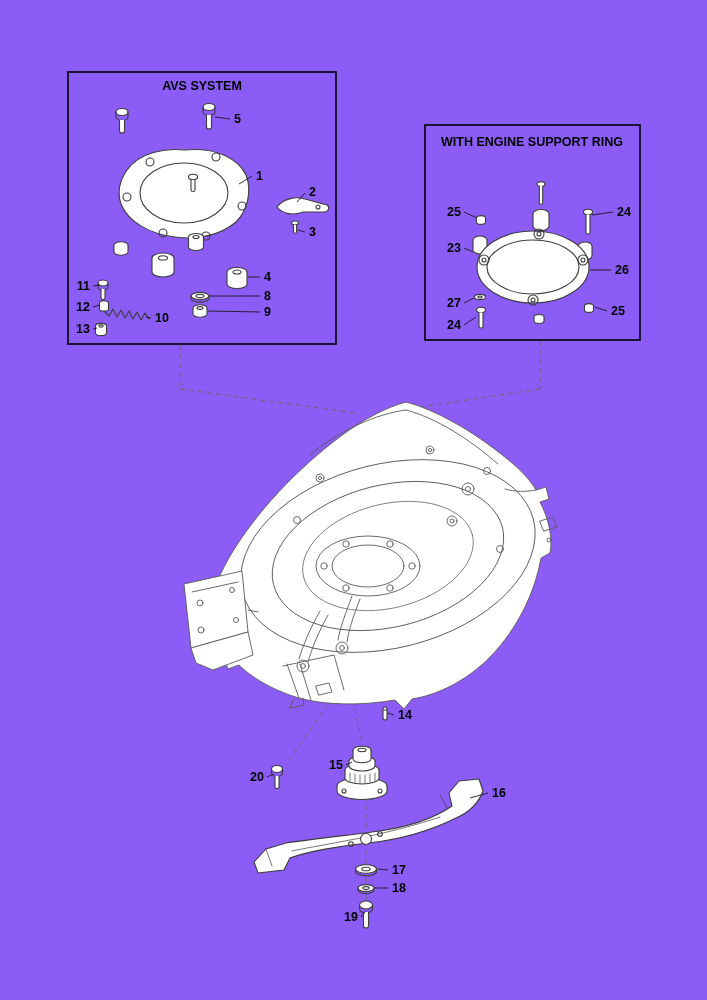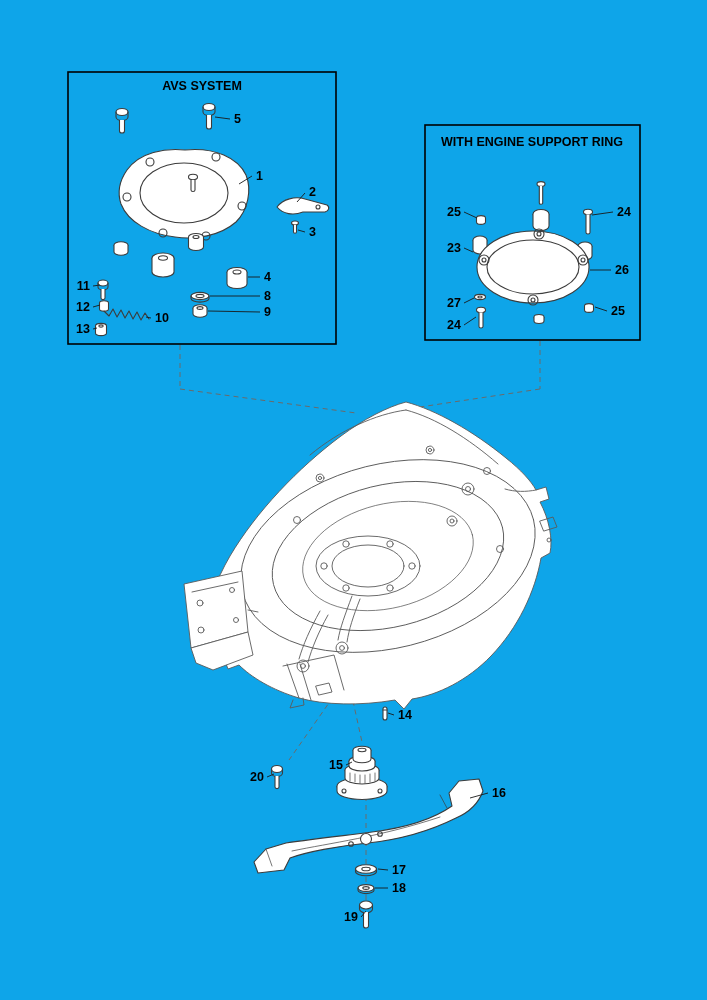--- a/index.html
+++ b/index.html
@@ -1,16 +1,16 @@
 <!DOCTYPE html>
 <html><head>
 <meta charset="utf-8">
 <style>
   html,body{margin:0;padding:0;background:#fff;}
-  .page{position:relative;width:707px;height:1000px;background:#0ea5e9;overflow:hidden;
+  .page{position:relative;width:707px;height:1000px;background:#8b5cf6;overflow:hidden;
         font-family:"Liberation Sans",sans-serif;text-align:center;}
   svg{position:absolute;left:0;top:0;}
   .s    {fill:none;stroke:#3c3c3c;stroke-width:1.1;stroke-linecap:round;stroke-linejoin:round;}
   .sf   {fill:#ffffff;stroke:#3c3c3c;stroke-width:1.1;stroke-linejoin:round;}
   .deck {fill:none;stroke:#5a5a5a;stroke-width:0.9;stroke-linecap:round;stroke-linejoin:round;}
   .deckf{fill:#ffffff;stroke:#5a5a5a;stroke-width:0.9;stroke-linejoin:round;}
   .thin {stroke-width:0.7;}
   .dash {fill:none;stroke:#6a6a6a;stroke-width:1;stroke-dasharray:5 4;}
   .leader{fill:none;stroke:#1a1a1a;stroke-width:0.9;}
   .box  {fill:none;stroke:#000;stroke-width:1.6;}

